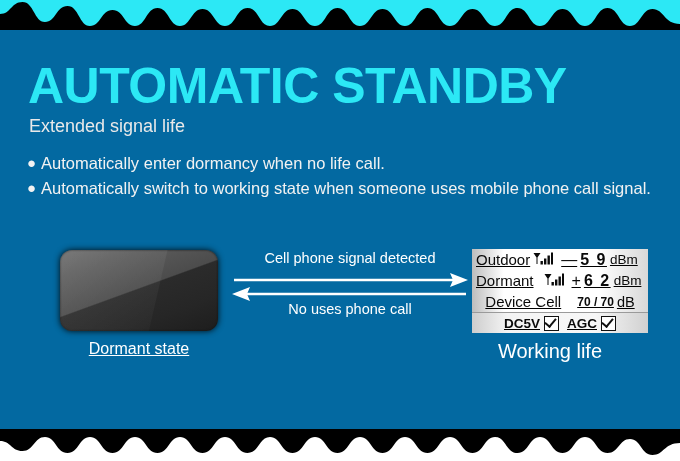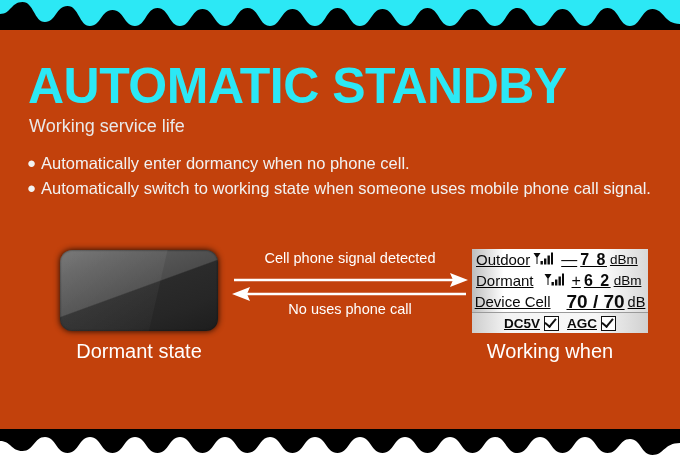--- a/index.html
+++ b/index.html
@@ -4,21 +4,21 @@
 <style>
   html, body {
     margin: 0;
     padding: 0;
     background: #000;
   }
   #page {
     position: relative;
     width: 680px;
     height: 461px;
-    background: #c2410c;
+    background: #0369a1;
     overflow: hidden;
     font-family: "Liberation Sans", sans-serif;
   }
 
   
   .wave {
     position: absolute;
     left: 0;
     width: 680px;
     pointer-events: none;
@@ -99,22 +99,23 @@
     background: linear-gradient(to bottom right, rgba(255,255,255,0.10), rgba(255,255,255,0.02));
     transform: skewX(-13deg);
   }
   .label-dormant {
     position: absolute;
     left: 60px;
     top: 340px;
     width: 158px;
     text-align: center;
     color: #ffffff;
-    font-size: 20px;
-    white-space: nowrap;
+    font-size: 16px;
+    white-space: nowrap;
+    text-decoration: underline;
   }
   .label-working {
     position: absolute;
     left: 472px;
     top: 340px;
     width: 156px;
     text-align: center;
     color: #ffffff;
     font-size: 20px;
     white-space: nowrap;
@@ -166,21 +167,21 @@
   .lcd-label { }
   .lcd-sig { margin: 0 4px 0 3px; display: inline-flex; align-items: flex-end; }
   .lcd-sign { font-size: 16px; margin: 0 3px 0 4px; }
   .lcd-val { font-weight: bold; font-size: 16px; letter-spacing: 1.5px; }
   .lcd-unit { font-size: 13.5px; margin-left: 3px; }
   .lcd-row.r3 {
     justify-content: center;
     font-size: 15px;
   }
   .lcd-gain-lbl { }
-  .lcd-gain-val { font-weight: bold; font-size: 19px; margin-left: 16px; }
+  .lcd-gain-val { font-weight: bold; font-size: 12px; margin-left: 16px; }
   .lcd-gain-unit { font-size: 14.5px; margin-left: 3px; }
   .lcd-row.r4 {
     height: 20px;
     background: linear-gradient(to right, #cdcdcd 0%, #f4f4f4 20%, #f7f7f7 70%, #d0d0d0 100%);
     justify-content: center;
     gap: 8px;
     font-weight: bold;
     font-size: 13.5px;
     border-top: 1px solid #9a9a9a;
   }
@@ -231,26 +232,26 @@
                C 461,26 461,9 472.5,9 C 484,9 484,26 495,26
                C 506,26 506,8 517.5,8 C 529,8 529,26 540,26
                C 551,26 551,9 562.5,9 C 574,9 574,26 585,26
                C 596,26 596,8 607.5,8 C 619,8 619,26 630,26
                C 641,26 641,9 652.5,9 C 664,9 664,24 680,24
                L 680,30 L 0,30 Z" fill="#000000"></path>
     </svg>
   </div>
 
   <div class="title">AUTOMATIC STANDBY</div>
-  <div class="subtitle">Working service life</div>
+  <div class="subtitle">Extended signal life</div>
 
   <div class="bullets">
     <div class="bullet-row">
       <span class="bullet-dot">●</span>
-      <span class="bullet-text">Automatically enter dormancy when no phone cell.</span>
+      <span class="bullet-text">Automatically enter dormancy when no life call.</span>
     </div>
     <div class="bullet-row">
       <span class="bullet-dot">●</span>
       <span class="bullet-text">Automatically switch to working state when someone uses mobile phone call signal.</span>
     </div>
   </div>
 
   <div class="device-dormant">
     <div class="device-gloss"></div>
   </div>
@@ -276,21 +277,21 @@
       <span class="lcd-sig">
         <svg width="20" height="15" viewBox="0 0 20 15">
           <path d="M0.5,1 L7.5,1 L4.5,5.5 L4.5,12 L3.5,12 L3.5,5.5 Z" fill="#0a0a0a"></path>
           <rect x="7.5" y="9" width="2.4" height="3.5" fill="#0a0a0a"></rect>
           <rect x="11" y="6.5" width="2.4" height="6" fill="#0a0a0a"></rect>
           <rect x="14.5" y="3.5" width="2.4" height="9" fill="#0a0a0a"></rect>
           <rect x="18" y="0.5" width="2.4" height="12" fill="#0a0a0a"></rect>
         </svg>
       </span>
       <span class="lcd-sign">—</span>
-      <span class="lcd-val">7 8</span>
+      <span class="lcd-val">5 9</span>
       <span class="lcd-unit">dBm</span>
     </div>
 
     <div class="lcd-row r2">
       <span class="lcd-label">Dormant</span>
       <span class="lcd-sig" style="margin-left:10px">
         <svg width="20" height="15" viewBox="0 0 20 15">
           <path d="M0.5,1 L7.5,1 L4.5,5.5 L4.5,12 L3.5,12 L3.5,5.5 Z" fill="#0a0a0a"></path>
           <rect x="7.5" y="9" width="2.4" height="3.5" fill="#0a0a0a"></rect>
           <rect x="11" y="6.5" width="2.4" height="6" fill="#0a0a0a"></rect>
@@ -315,21 +316,21 @@
         <span class="chk"></span>
       </span>
       <span class="grp">
         <span>AGC</span>
         <span class="chk"></span>
       </span>
     </div>
 
   </div>
 
-  <div class="label-working">Working when</div>
+  <div class="label-working">Working life</div>
 
   <div class="wave wave-bottom">
     <svg viewBox="0 0 680 32" preserveAspectRatio="none">
       <rect x="0" y="0" width="680" height="32" fill="#ffffff"></rect>
       <path d="M0,0 L680,0 L680,14
                C 664,14 664,26 652.5,26 C 641,26 641,10 630,10
                C 619,10 619,24 607.5,24 C 596,24 596,8 585,8
                C 574,8 574,24 562.5,24 C 551,24 551,8 540,8
                C 529,8 529,24 517.5,24 C 506,24 506,8 495,8
                C 484,8 484,24 472.5,24 C 461,24 461,8 450,8

